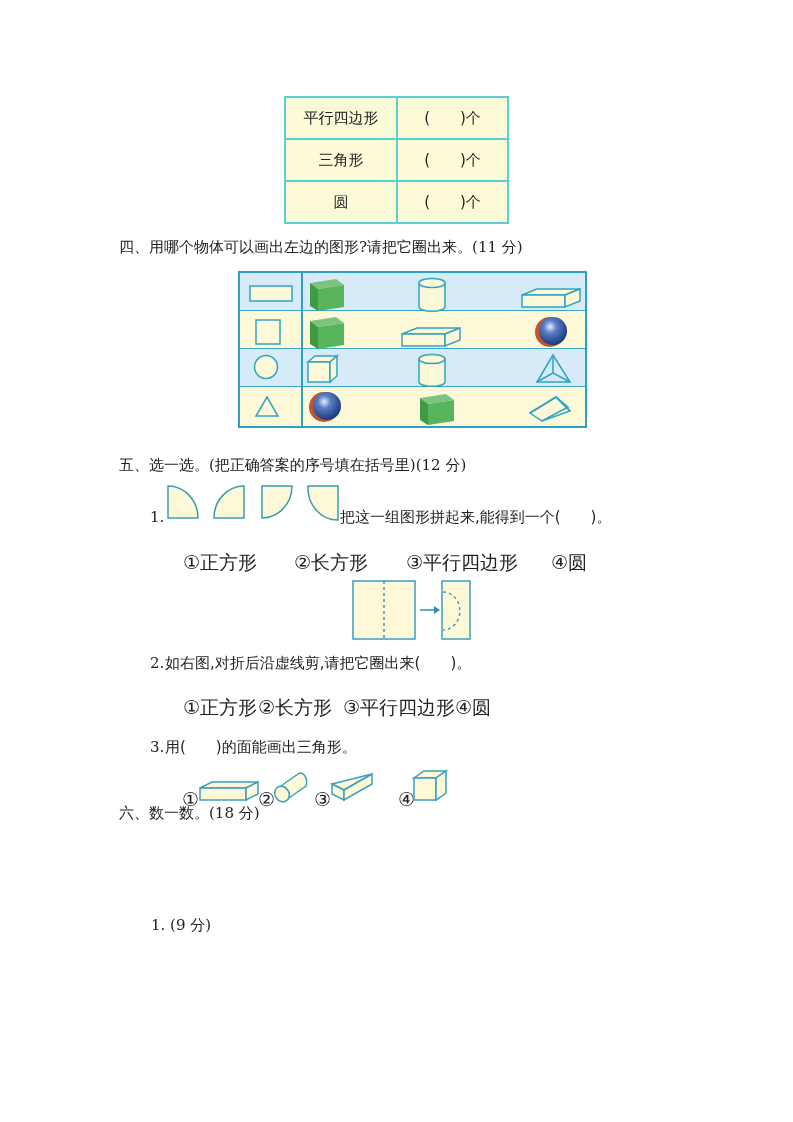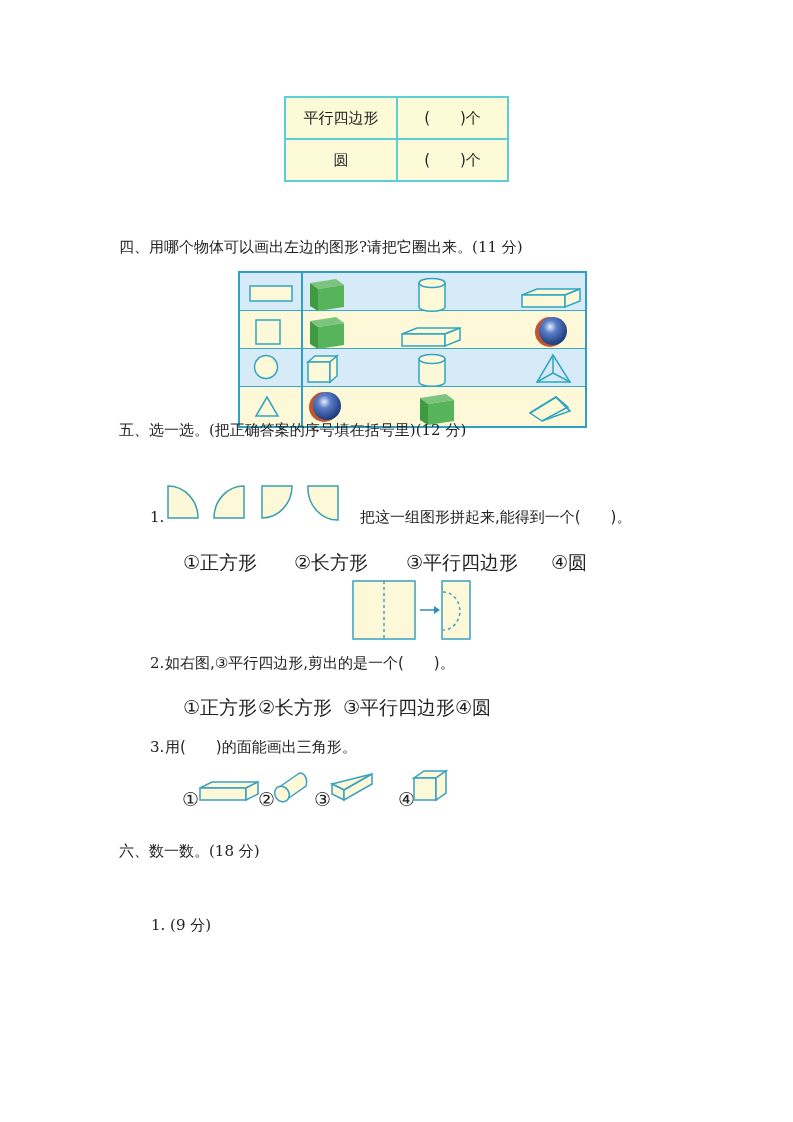--- a/index.html
+++ b/index.html
@@ -31,20 +31,24 @@
 </head>
 <body>
 
 <table class="count-table">
   <tbody>
       <tr>
     <td class="c1">平行四边形</td>
     <td>(　　)个</td>
   </tr>
   <tr>
+    <td class="c1">三角形</td>
+    <td>(　　)个</td>
+  </tr>
+  <tr>
     <td class="c1">圆</td>
     <td>(　　)个</td>
   </tr>
 </tbody>
   </table>
 
 <div class="heading serif" style="top:238px;">四、用哪个物体可以画出左边的图形?请把它圈出来。(11 分)</div>
 
 <div class="shape-table">
   <div class="srow blue" style="top:0;"></div>
@@ -126,49 +130,49 @@
       </g>
       <g fill="none">
         <polygon points="290,140 316,124 328,134 302,148"></polygon>
         <polyline points="290,140 316,124 330,138 302,148"></polyline>
         <line x1="316" y1="124" x2="330" y2="138"></line>
       </g>
     </g>
   </svg>
 </div>
 
-<div class="heading serif" style="top:421px;text-align:right;">五、选一选。(把正确答案的序号填在括号里)(12 分)</div>
+<div class="heading serif" style="top:456px;text-align:right;">五、选一选。(把正确答案的序号填在括号里)(12 分)</div>
 
 <div class="q-text serif" style="left:150px; top:508px;">1.</div>
 <svg class="abs" style="left:164px; top:482px;" width="178" height="42" viewBox="0 0 178 42">
   <g stroke="#3a9fb0" stroke-width="1.5" fill="#fdf9d8">
     <path d="M4,4 A30,32 0 0 1 34,36 L4,36 Z"></path>
     <path d="M80,4 A30,32 0 0 0 50,36 L80,36 Z"></path>
     <path d="M98,4 L128,4 A30,32 0 0 1 98,36 Z"></path>
     <path d="M144,4 L174,4 L174,38 A30,32 0 0 1 144,4 Z"></path>
   </g>
 </svg>
-<div class="q-text sans" style="left:340px; top:508px;margin-left:20px;">把这一组图形拼起来,能得到一个(　　)。</div>
+<div class="q-text sans" style="left:340px; top:508px;">把这一组图形拼起来,能得到一个(　　)。</div>
 
 <div class="opt sans" style="left:183px; top:550px;">①正方形</div>
 <div class="opt sans" style="left:294px; top:550px;">②长方形</div>
 <div class="opt sans" style="left:406px; top:550px;">③平行四边形</div>
 <div class="opt sans" style="left:551px; top:550px;">④圆</div>
 
 <svg class="abs" style="left:350px; top:578px;" width="125" height="64" viewBox="0 0 125 64">
   <rect x="3" y="3" width="62" height="58" fill="#fdf9d8" stroke="#3a9fc0" stroke-width="1.5"></rect>
   <line x1="34" y1="3" x2="34" y2="61" stroke="#3a9fc0" stroke-width="1.5" stroke-dasharray="3,3"></line>
   <line x1="70" y1="32" x2="84" y2="32" stroke="#2c8fbf" stroke-width="1.5"></line>
   <polygon points="84,28 90,32 84,36" fill="#2c8fbf"></polygon>
   <rect x="92" y="3" width="28" height="58" fill="#fdf9d8" stroke="#3a9fc0" stroke-width="1.5"></rect>
   <path d="M93,14 A16,18 0 0 1 93,52" fill="none" stroke="#3a9fc0" stroke-width="1.5" stroke-dasharray="3,3"></path>
 </svg>
 
 <div class="q-text serif" style="left:150px; top:654px;">2.</div>
-<div class="q-text sans" style="left:165px; top:654px;">如右图,③平行四边形,剪出的是一个(　　)。</div>
+<div class="q-text sans" style="left:165px; top:654px;">如右图,对折后沿虚线剪,请把它圈出来(　　)。</div>
 
 <div class="opt sans" style="left:183px; top:695px;">①正方形</div>
 <div class="opt sans" style="left:258px; top:695px;">②长方形</div>
 <div class="opt sans" style="left:343px; top:695px;">③平行四边形</div>
 <div class="opt sans" style="left:455px; top:695px;">④圆</div>
 
 <div class="q-text serif" style="left:150px; top:738px;">3.</div>
 <div class="q-text sans" style="left:165px; top:738px;">用(　　)的面能画出三角形。</div>
 
 <div class="opt serif" style="left:182px; top:788px;">①</div>
@@ -197,14 +201,14 @@
     </g>
 
     <g>
       <polygon points="218,12 240,12 250,5 228,5"></polygon>
       <rect x="218" y="12" width="22" height="22"></rect>
       <polygon points="240,12 250,5 250,27 240,34"></polygon>
     </g>
   </g>
 </svg>
 
-<div class="heading serif" style="top:842px;">六、数一数。(18 分)</div>
+<div class="heading serif" style="top:804px;">六、数一数。(18 分)</div>
 <div class="q-text serif" style="left:151px; top:916px;">1. (9 分)</div>
 
 </body></html>

